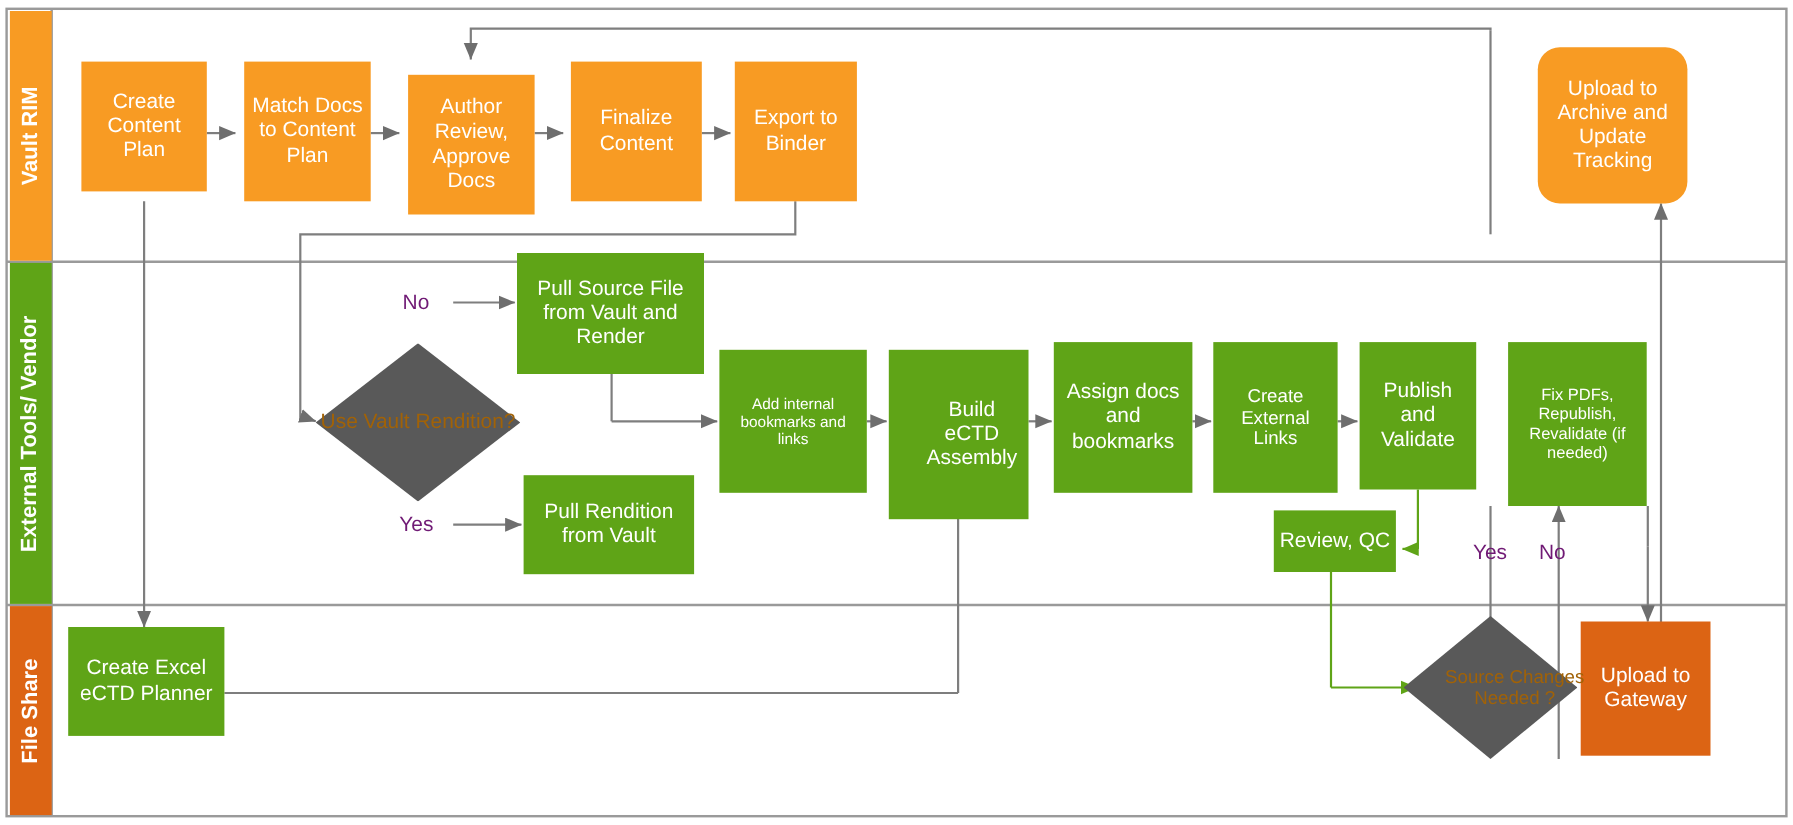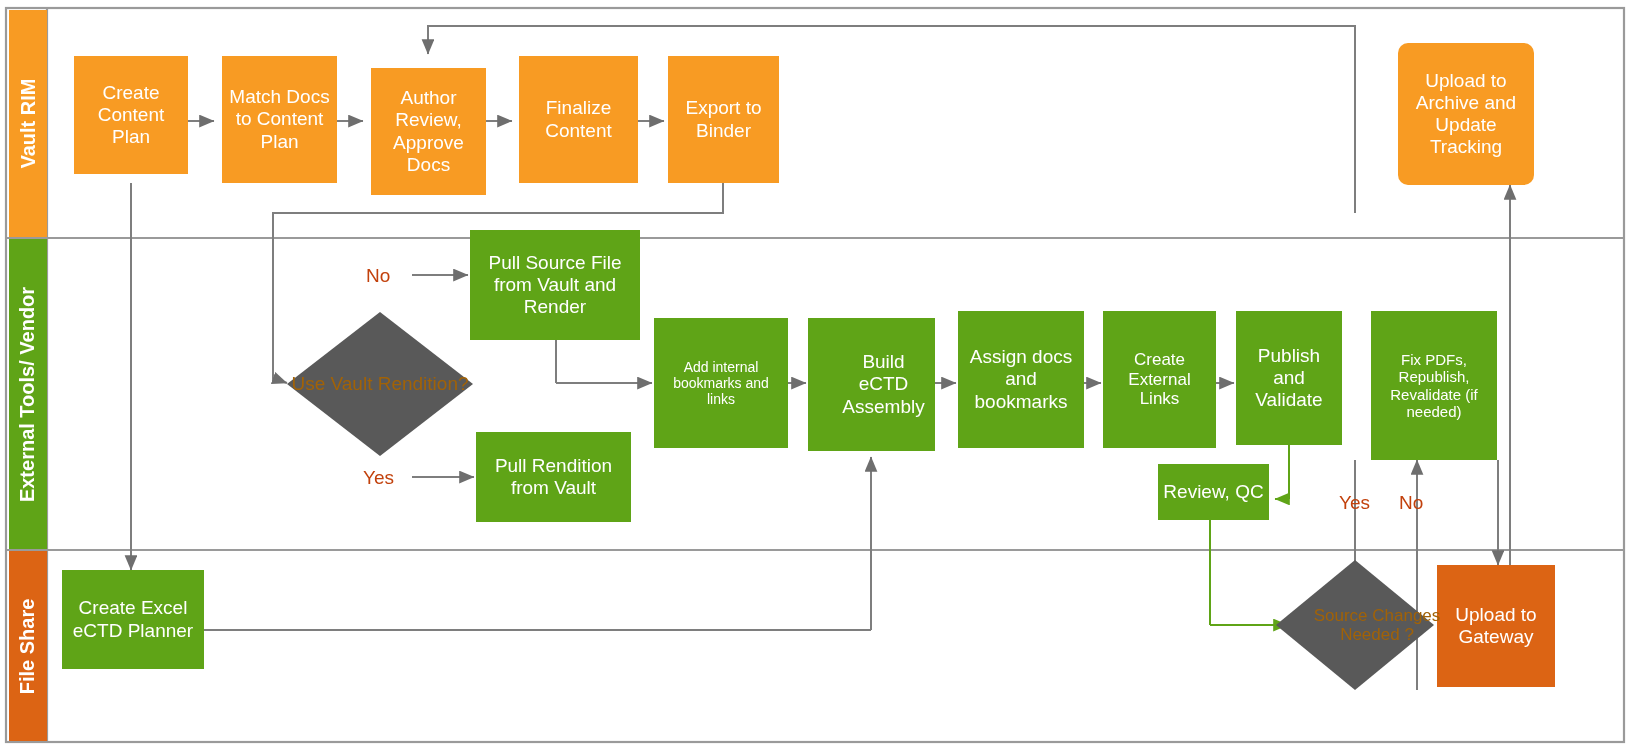--- a/index.html
+++ b/index.html
@@ -4,24 +4,24 @@
 <style>
   html,body{margin:0;padding:0;background:#ffffff;}
   body{font-family:"Liberation Sans","DejaVu Sans",sans-serif;}
   #stage{position:relative;width:1630px;height:750px;background:#fff;overflow:hidden;}
   #svg-layer{position:absolute;left:0;top:0;width:1630px;height:750px;}
   .node{position:absolute;box-sizing:border-box;display:flex;align-items:center;justify-content:center;
         text-align:center;color:#ffffff;line-height:1.16;padding:2px 4px;}
   .orange{background:#F89B23;}
   .green{background:#5FA417;}
   .darkorange{background:#DC6414;}
-  .rounded{border-radius:10px;}
+  .rounded{border-radius:20px;}
   .lane-label{position:absolute;box-sizing:border-box;display:flex;align-items:center;justify-content:center;color:#fff;}
   .lane-label span{transform:rotate(-90deg);white-space:nowrap;font-weight:bold;}
-  .edge-label{position:absolute;color:#c2410c;white-space:nowrap;text-align:center;}
+  .edge-label{position:absolute;color:#701a75;white-space:nowrap;text-align:center;}
   .diamond-wrap{position:absolute;}
   .diamond-shape{position:absolute;left:0;top:0;width:100%;height:100%;background:#595959;
      -webkit-clip-path:polygon(50% 0,100% 50%,50% 100%,0 50%);clip-path:polygon(50% 0,100% 50%,50% 100%,0 50%);}
   .diamond-text{position:absolute;left:0;top:0;width:100%;height:100%;display:flex;align-items:center;
      justify-content:center;text-align:center;color:#a16207;line-height:1.14;z-index:2;}
 </style>
 </head>
 <body>
 
 <div id="stage">
@@ -112,21 +112,21 @@
 
   <div class="diamond-wrap" style="left:287px;top:312px;width:186px;height:144px;">
     <div class="diamond-shape"></div>
     <div class="diamond-text" style="font-size:19px;">Use Vault Rendition?</div>
   </div>
 
   <div class="node green" style="left:476px;top:432px;width:155px;height:90px;font-size:19px;">Pull Rendition from Vault</div>
 
   <div class="node green" style="left:654px;top:318px;width:134px;height:130px;font-size:14px;">Add internal bookmarks and links</div>
 
-  <div class="node green" style="left:808px;top:318px;width:127px;height:133px;font-size:19px;padding-left:28px;">Build eCTD Assembly</div>
+  <div class="node green" style="left:808px;top:318px;width:127px;height:154px;font-size:19px;padding-left:28px;">Build eCTD Assembly</div>
 
   <div class="node green" style="left:958px;top:311px;width:126px;height:137px;font-size:19px;">Assign docs and bookmarks</div>
 
   <div class="node green" style="left:1103px;top:311px;width:113px;height:137px;font-size:17px;">Create External Links</div>
 
   <div class="node green" style="left:1236px;top:311px;width:106px;height:134px;font-size:19px;">Publish and Validate</div>
 
   <div class="node green" style="left:1371px;top:311px;width:126px;height:149px;font-size:15px;">Fix PDFs, Republish, Revalidate (if needed)</div>
 
   <div class="node green" style="left:1158px;top:464px;width:111px;height:56px;font-size:19px;">Review, QC</div>

